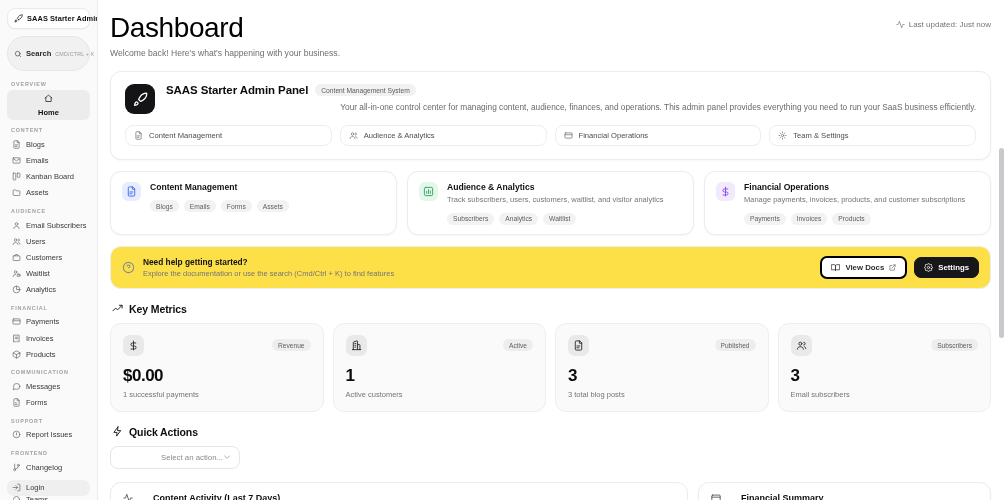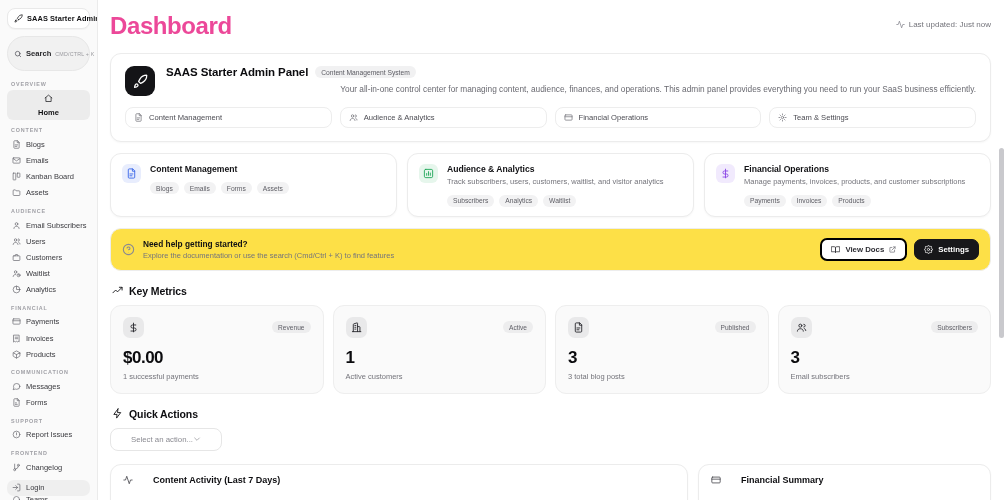--- a/index.html
+++ b/index.html
@@ -58,21 +58,21 @@
   .nav-item .ico { width: 9px; height: 9px; flex: 0 0 9px; display: block; color: #6b6b72; }
   .nav-item.active .ico { color: #141417; }
   .nav-item.login {
     position: absolute; left: 7px; right: 7px; bottom: 4px;
     background: #efefef; border-radius: 7px;
   }
 
   
   .main { flex: 1; height: 500px; overflow: hidden; position: relative; background: #ffffff; padding: 12px 14px 0 12px; }
   .page-head { display: flex; align-items: flex-start; justify-content: space-between; }
-  .page-title { font-size: 24px; font-weight: 700; letter-spacing: -.4px; color: #ec4899; }
+  .page-title { font-size: 28px; font-weight: 400; letter-spacing: -.4px; color: #000000; }
   .page-sub { font-size: 8.6px; color: #6d6d74; margin-top: 4px; }
   .updated { display: flex; align-items: center; gap: 4px; font-size: 8px; color: #74747b; padding-top: 8px; }
 
   .card {
     background: #fff; border: 1px solid #ececec; border-radius: 11px;
     box-shadow: 0 1px 2px rgba(16,16,20,0.035);
   }
 
   
   .hero { margin-top: 13px; padding: 12px 14px 13px 14px; }
@@ -131,22 +131,22 @@
   .metrics { display: flex; gap: 9px; }
   .metric { flex: 1; background: #fafafa; border: 1px solid #eeeeee; border-radius: 11px; padding: 11px 12px 12px 12px; }
   .metric-top { display: flex; align-items: center; justify-content: space-between; }
   .m-ico { width: 21px; height: 21px; border-radius: 7px; background: #e9e9ea; color: #2a2a2f; display: flex; align-items: center; justify-content: center; }
   .m-badge { font-size: 6.6px; color: #5e5e66; background: #ededee; border-radius: 999px; padding: 2.5px 6px; }
   .m-val { font-size: 17px; font-weight: 700; letter-spacing: -.5px; margin-top: 10px; color: #0b0b0e; }
   .m-sub { font-size: 7.5px; color: #74747b; margin-top: 4px; }
 
   
   .select {
-    width: 112px; background: #fff; border: 1px solid #e6e6e6; border-radius: 8px;
-    padding: 6px 8px; display: flex; align-items: center; justify-content: center;
+    width: 130px; background: #fff; border: 1px solid #e6e6e6; border-radius: 8px;
+    padding: 6px 8px; display: flex; align-items: center; justify-content: flex-end;
     font-size: 7.8px; color: #8a8a91;
   }
 
   
   .bottom { display: flex; gap: 10px; margin-top: 13px; }
   .panel-wide { flex: 0 0 578px; padding: 10px 12px 0 12px; height: 120px; overflow: hidden; }
   .panel-narrow { flex: 1; padding: 10px 12px 0 12px; height: 120px; overflow: hidden; }
   .panel-head { display: flex; gap: 20px; }
   .panel-title { font-size: 9px; font-weight: 700; color: #0e0e11; }
 
@@ -386,20 +386,21 @@
       </span>
       <span>Login</span>
     </div>
   </aside>
 
   <main class="main">
 
     <div class="page-head">
       <div>
         <div class="page-title">Dashboard</div>
+        <div class="page-sub">Welcome back! Here's what's happening with your business.</div>
       </div>
       <div class="updated">
         <span>
           <svg width="9" height="9" viewBox="0 0 24 24" fill="none" stroke="#8a8a91" stroke-width="2" stroke-linecap="round" stroke-linejoin="round">
               <polyline points="2 12 6 12 9 3 15 21 18 12 22 12"></polyline>
             </svg>
         </span>
         <span>Last updated: Just now</span>
       </div>
     </div>

